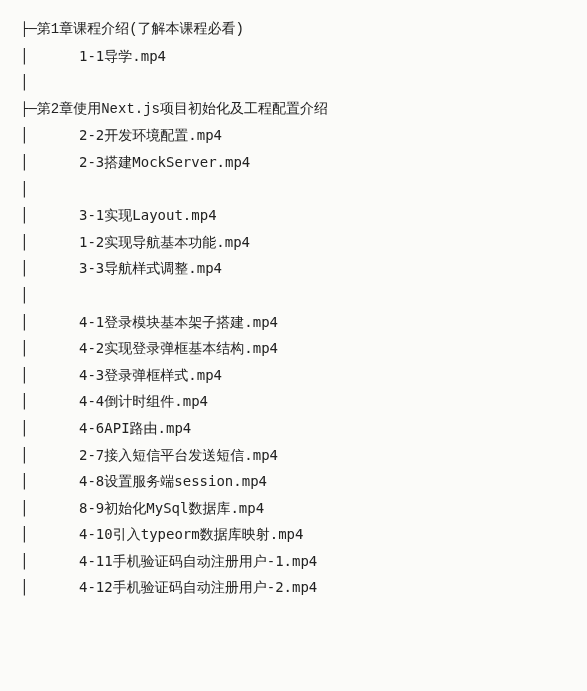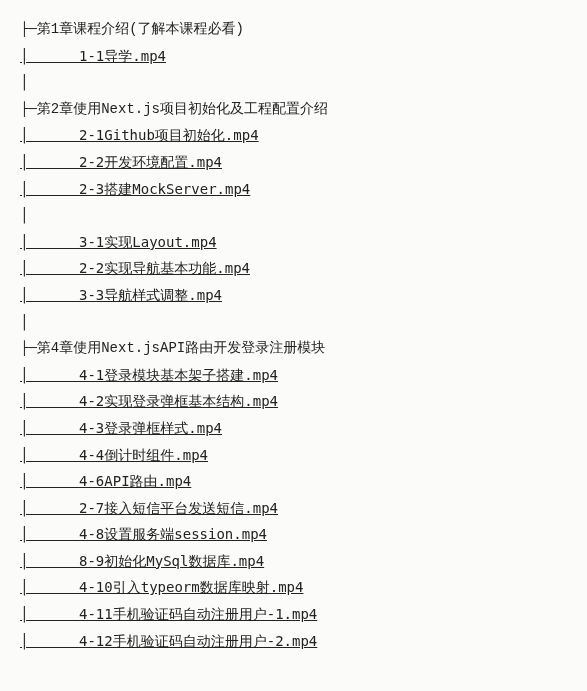--- a/index.html
+++ b/index.html
@@ -12,43 +12,40 @@
     color: #222;
     width: 587px;
     box-sizing: border-box;
   }
   .chapter {
     white-space: pre;
     font-family: Liberation Mono, monospace;
   }
   .file {
     white-space: pre;
-    text-decoration: underline;
   }
   .blank {
     white-space: pre;
   }
 </style>
 </head>
 <body>
 
 <div id="tree-root">
     <div class="chapter">├─第1章课程介绍(了解本课程必看)</div>
     <div class="file">│      1-1导学.mp4</div>
     <div class="blank">│</div>
     <div class="chapter">├─第2章使用Next.js项目初始化及工程配置介绍</div>
-    <div class="file">│      2-1Github项目初始化.mp4</div>
     <div class="file">│      2-2开发环境配置.mp4</div>
     <div class="file">│      2-3搭建MockServer.mp4</div>
     <div class="blank">│</div>
     <div class="file">│      3-1实现Layout.mp4</div>
-    <div class="file">│      2-2实现导航基本功能.mp4</div>
+    <div class="file">│      1-2实现导航基本功能.mp4</div>
     <div class="file">│      3-3导航样式调整.mp4</div>
     <div class="blank">│</div>
-    <div class="chapter">├─第4章使用Next.jsAPI路由开发登录注册模块</div>
     <div class="file">│      4-1登录模块基本架子搭建.mp4</div>
     <div class="file">│      4-2实现登录弹框基本结构.mp4</div>
     <div class="file">│      4-3登录弹框样式.mp4</div>
     <div class="file">│      4-4倒计时组件.mp4</div>
     <div class="file">│      4-6API路由.mp4</div>
     <div class="file">│      2-7接入短信平台发送短信.mp4</div>
     <div class="file">│      4-8设置服务端session.mp4</div>
     <div class="file">│      8-9初始化MySql数据库.mp4</div>
     <div class="file">│      4-10引入typeorm数据库映射.mp4</div>
     <div class="file">│      4-11手机验证码自动注册用户-1.mp4</div>

